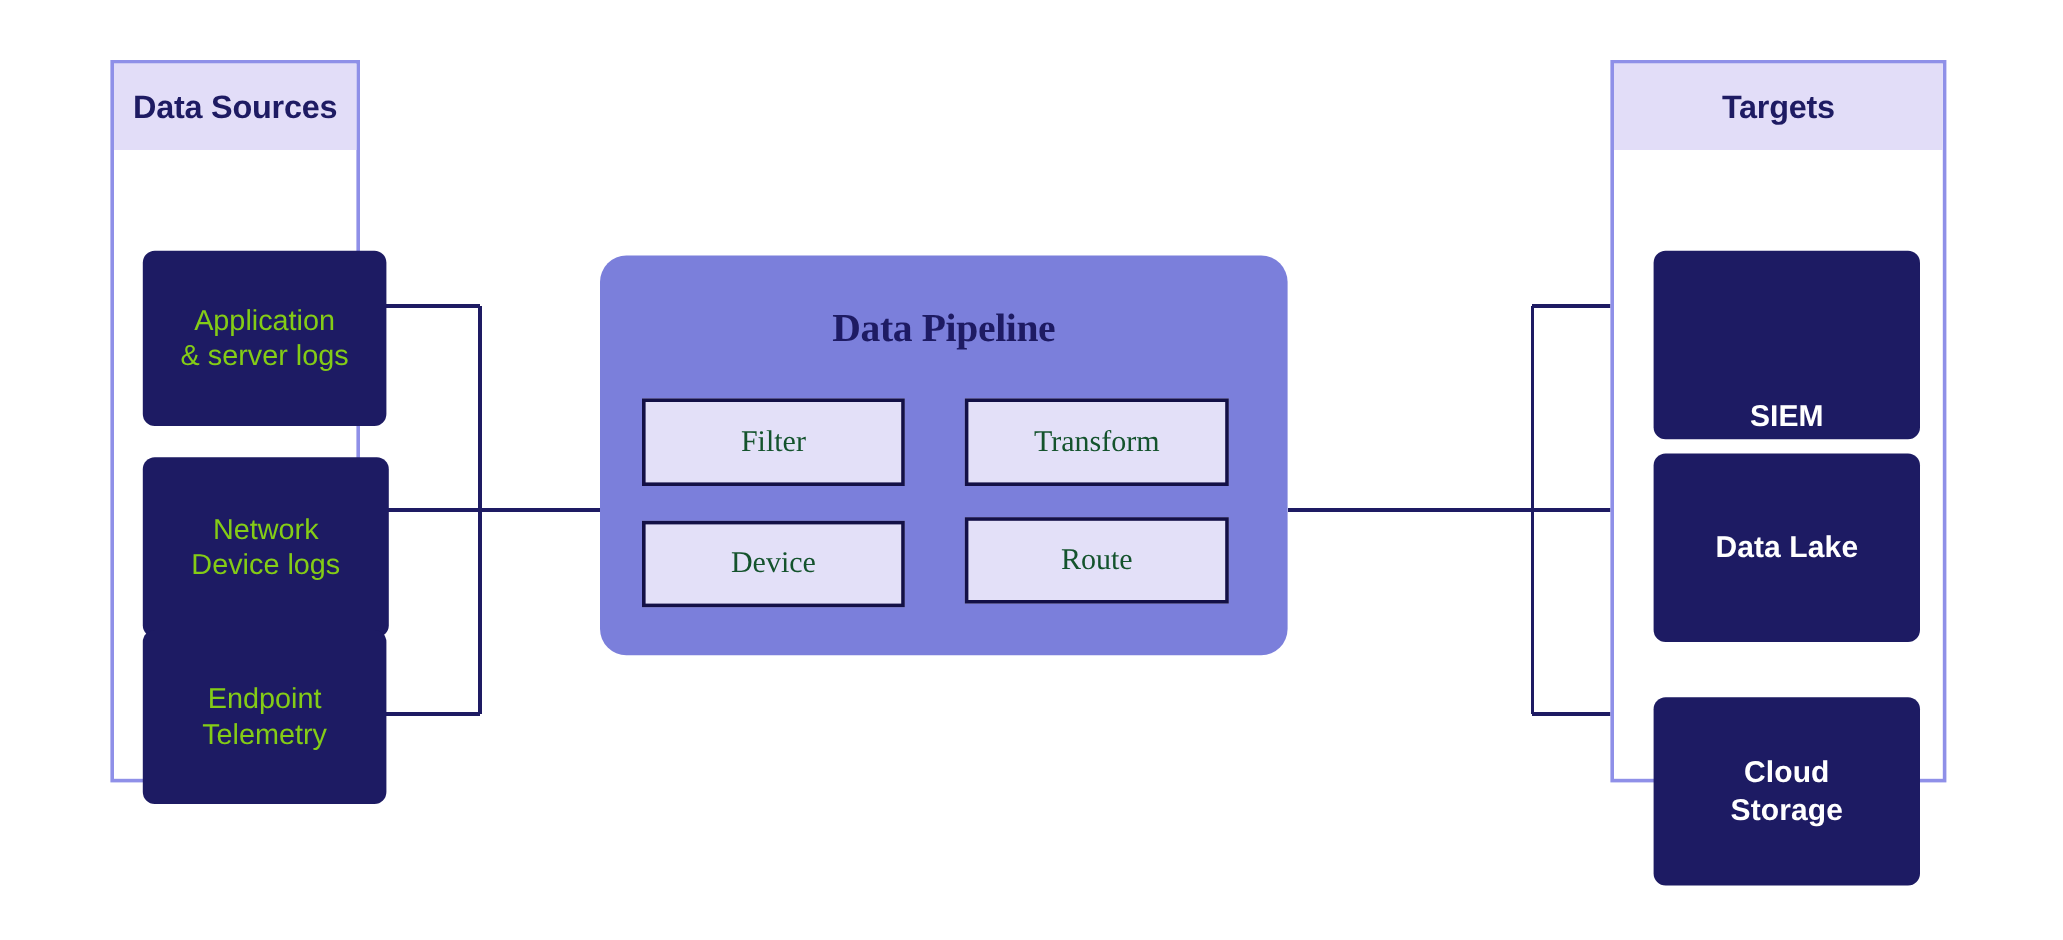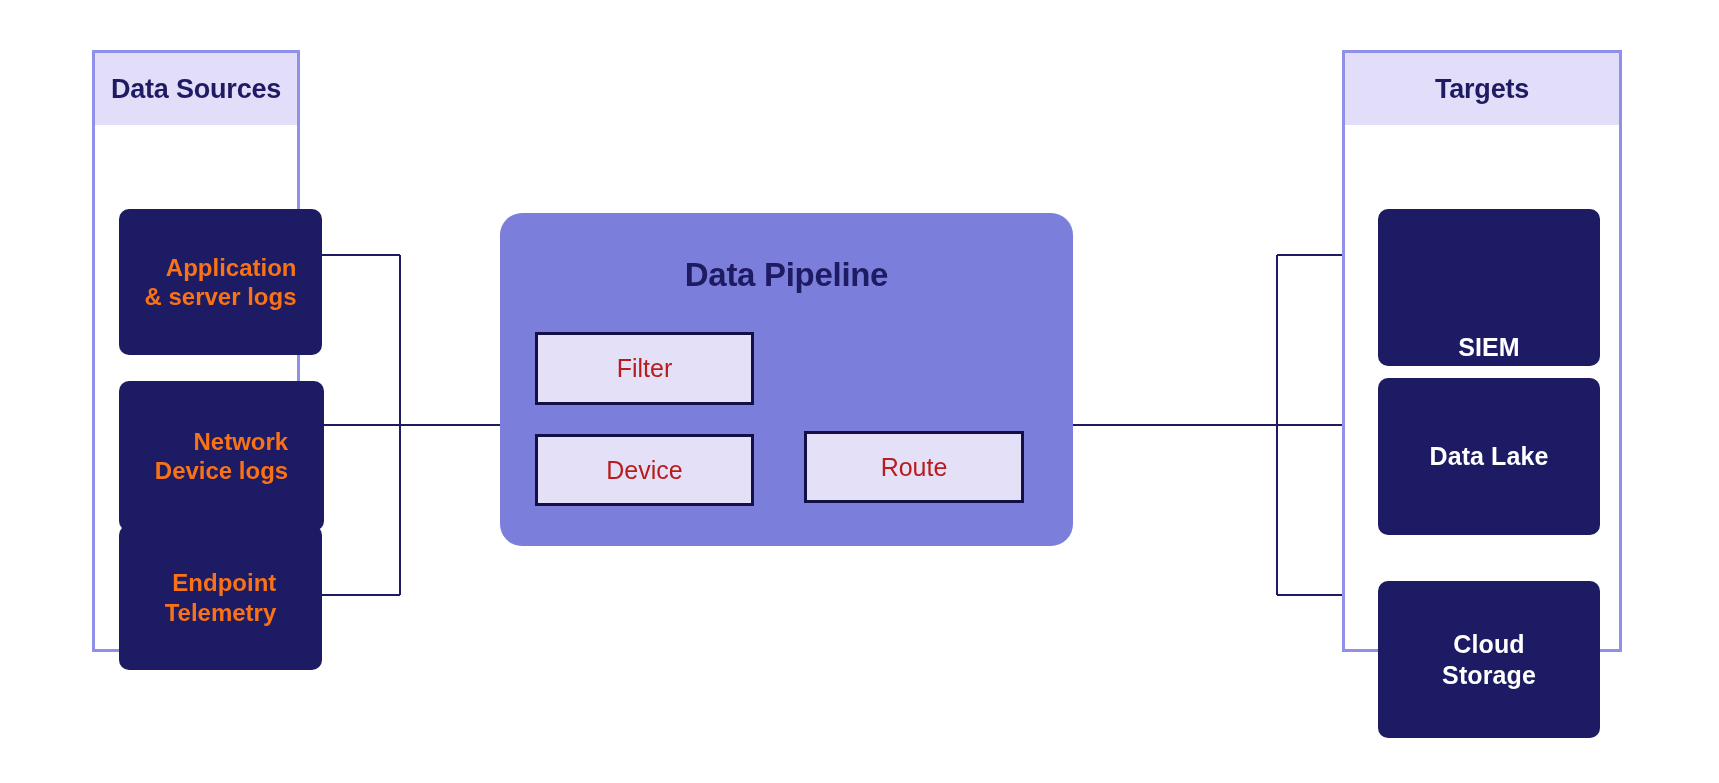--- a/index.html
+++ b/index.html
@@ -69,23 +69,22 @@
     justify-content: center;
     text-align: center;
     padding: 4px 10px;
   }
   .node-label {
     line-height: 1.22;
     white-space: pre-line;
   }
   .node.source .node-label {
     font-size: 24px;
-    font-weight: 700;
-    color: #f97316;
-    text-align: right;
+    font-weight: 400;
+    color: #84cc16;
   }
   .node.target .node-label {
     font-size: 25px;
     font-weight: 700;
     color: #ffffff;
     letter-spacing: 0.1px;
   }
 
   
   #pipeline {
@@ -111,21 +110,21 @@
     box-sizing: border-box;
     background: #e3e0f8;
     border: 3px solid #131046;
     display: flex;
     align-items: center;
     justify-content: center;
   }
   .stage-label {
     font-size: 25px;
     font-weight: 400;
-    color: #b91c1c;
+    color: #14532d;
     white-space: nowrap;
   }
 </style>
 </head>
 <body>
 
 <div id="stage">
 
   <svg id="connectors" viewBox="0 0 1719 783" width="1719" height="783" xmlns="http://www.w3.org/2000/svg">
     <g stroke="#1e1b63" stroke-width="2.6" fill="none" shape-rendering="crispEdges">
@@ -165,28 +164,31 @@
       </div>
 
       <div class="node source" style="left:24px; top:400px; width:203px; height:145px;">
         <span class="node-label">Endpoint
 Telemetry</span>
       </div>
 
     </div>
   </div>
 
-  <div id="pipeline" style="left:500px; top:213px; width:573px; height:333px;">
+  <div id="pipeline" style="left:500px; top:213px; width:573px; height:333px;font-family:Liberation Serif, serif;">
 
     <div id="pipeline-title" style="top:43px;">Data Pipeline</div>
 
     <div class="stage-box" style="left:35px; top:119px; width:219px; height:73px;">
       <span class="stage-label">Filter</span>
     </div>
 
+    <div class="stage-box" style="left:304px; top:119px; width:220px; height:73px;">
+      <span class="stage-label">Transform</span>
+    </div>
 
     <div class="stage-box" style="left:35px; top:221px; width:219px; height:72px;">
       <span class="stage-label">Device</span>
     </div>
 
     <div class="stage-box" style="left:304px; top:218px; width:220px; height:72px;justify-content:center;">
       <span class="stage-label">Route</span>
     </div>
 
   </div>

